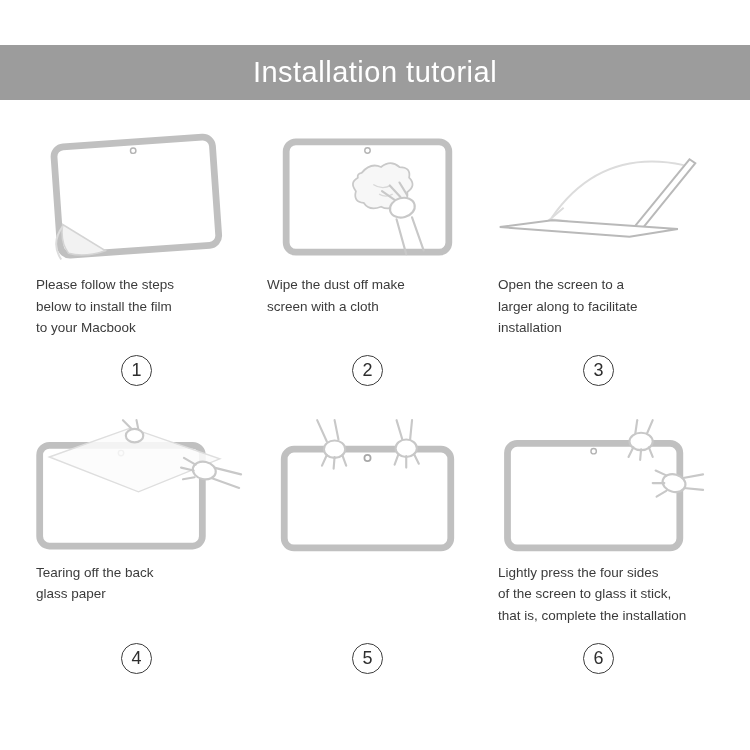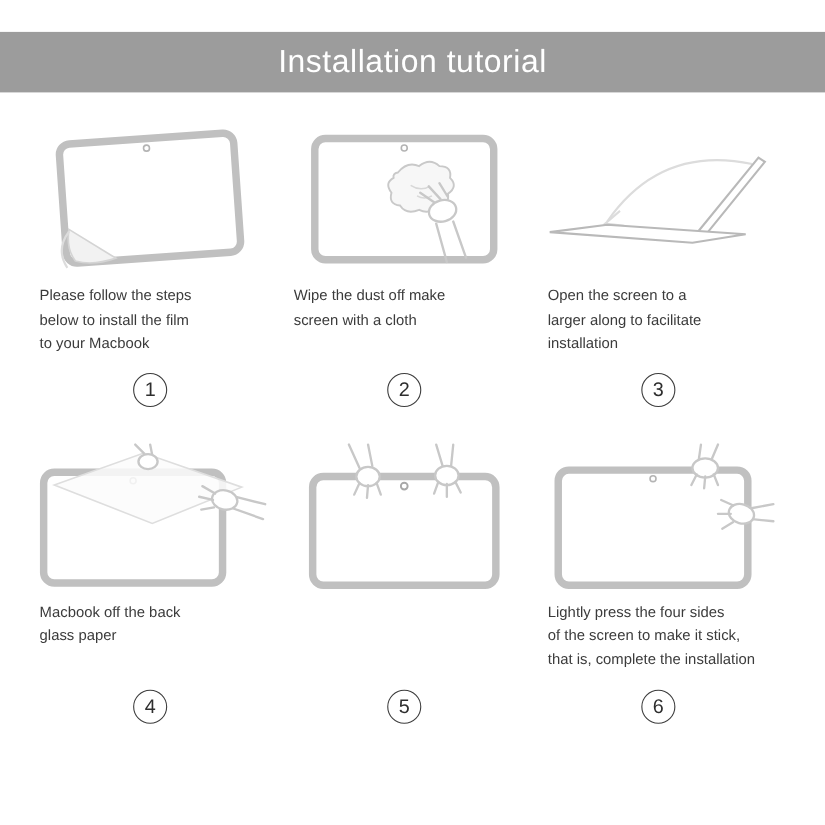--- a/index.html
+++ b/index.html
@@ -3,21 +3,21 @@
 <meta charset="utf-8">
 <style>
   * { box-sizing: border-box; margin: 0; padding: 0; }
   html, body { width: 750px; height: 750px; }
   body {
     background: #ffffff;
     font-family: "Liberation Sans", sans-serif;
     overflow: hidden;
   }
   .header {
-    margin-top: 29px;
+    margin-top: 45px;
     height: 55px;
     background: #9c9c9c;
     display: flex;
     align-items: center;
     justify-content: center;
   }
   .header h1 {
     color: #ffffff;
     font-size: 29px;
     font-weight: 400;
@@ -153,21 +153,21 @@
         <g class="sketch">
           <path d="M218 58 L186 50"></path>
           <path d="M216 72 L188 62"></path>
           <ellipse cx="180" cy="54" rx="12" ry="9" transform="rotate(12 180 54)"></ellipse>
           <path d="M171 48 l-12 -7"></path>
           <path d="M169 54 l-13 -3"></path>
           <path d="M170 61 l-12 2"></path>
         </g>
       </svg>
     </div>
-    <div class="caption">Macbook off the back
+    <div class="caption">Tearing off the back
 glass paper</div>
     <div class="numwrap">
       <span class="num">4</span>
     </div>
   </div>
 
   <div class="step">
     <div class="illus">
       <svg viewBox="0 0 220 140">
         <rect class="bezel" x="24" y="32" width="172" height="102" rx="10"></rect>
@@ -212,20 +212,20 @@
           <path d="M218 58 L196 62"></path>
           <path d="M218 74 L198 72"></path>
           <ellipse cx="188" cy="67" rx="12" ry="9" transform="rotate(15 188 67)"></ellipse>
           <path d="M180 59 l-11 -5"></path>
           <path d="M178 67 l-12 0"></path>
           <path d="M180 75 l-10 6"></path>
         </g>
       </svg>
     </div>
     <div class="caption">Lightly press the four sides
-of the screen to make it stick,
+of the screen to glass it stick,
 that is, complete the installation</div>
     <div class="numwrap">
       <span class="num">6</span>
     </div>
   </div>
 
 </div>
 
 </body></html>

